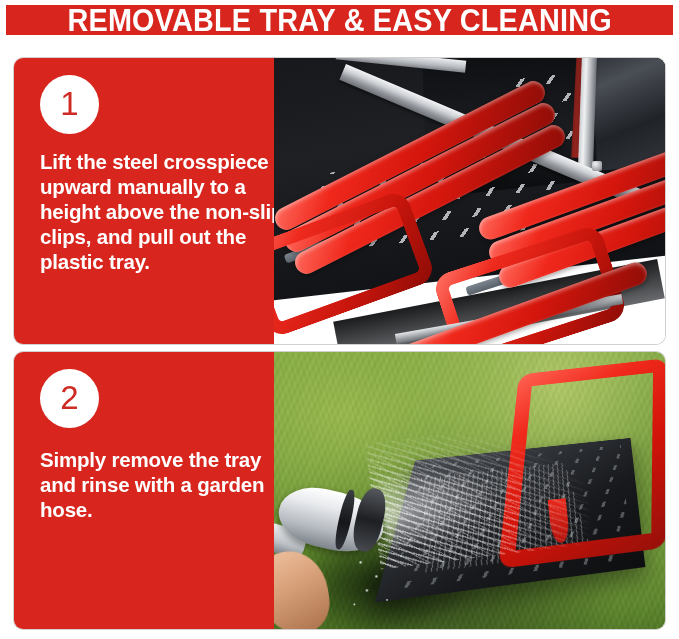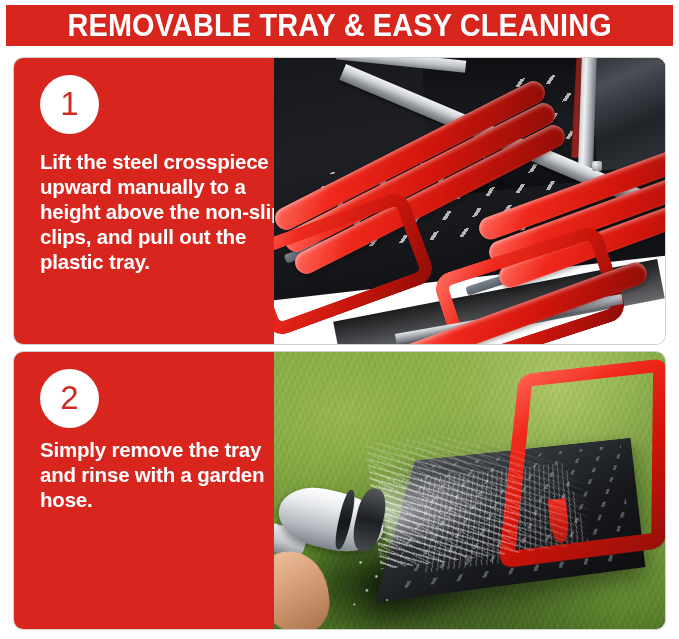--- a/index.html
+++ b/index.html
@@ -14,21 +14,21 @@
     overflow: hidden;
     position: relative;
   }
 
   
   .header-banner {
     position: absolute;
     left: 6px;
     top: 5px;
     width: 667px;
-    height: 41px;
+    height: 30px;
     background: #d8261f;
     display: flex;
     align-items: center;
     justify-content: center;
     overflow: hidden;
   }
   .header-title {
     color: #ffffff;
     font-family: "Liberation Sans Narrow", "Liberation Sans", sans-serif;
     font-weight: bold;
@@ -86,21 +86,21 @@
     color: #ffffff;
     font-family: "Liberation Sans", sans-serif;
     font-weight: bold;
     font-size: 20.5px;
     line-height: 25px;
     letter-spacing: -0.2px;
     width: 244px;
     word-spacing: 0px;
   }
   #panel-1 .panel-body-text { margin-top: 15px; }
-  #panel-2 .panel-body-text { margin-top: 9px; }
+  #panel-2 .panel-body-text { margin-top: 19px; }
 
   .panel-photo-col {
     position: relative;
     flex: 1 1 auto;
     overflow: hidden;
     background: #ffffff;
   }
 
   
   .photo-grill {

